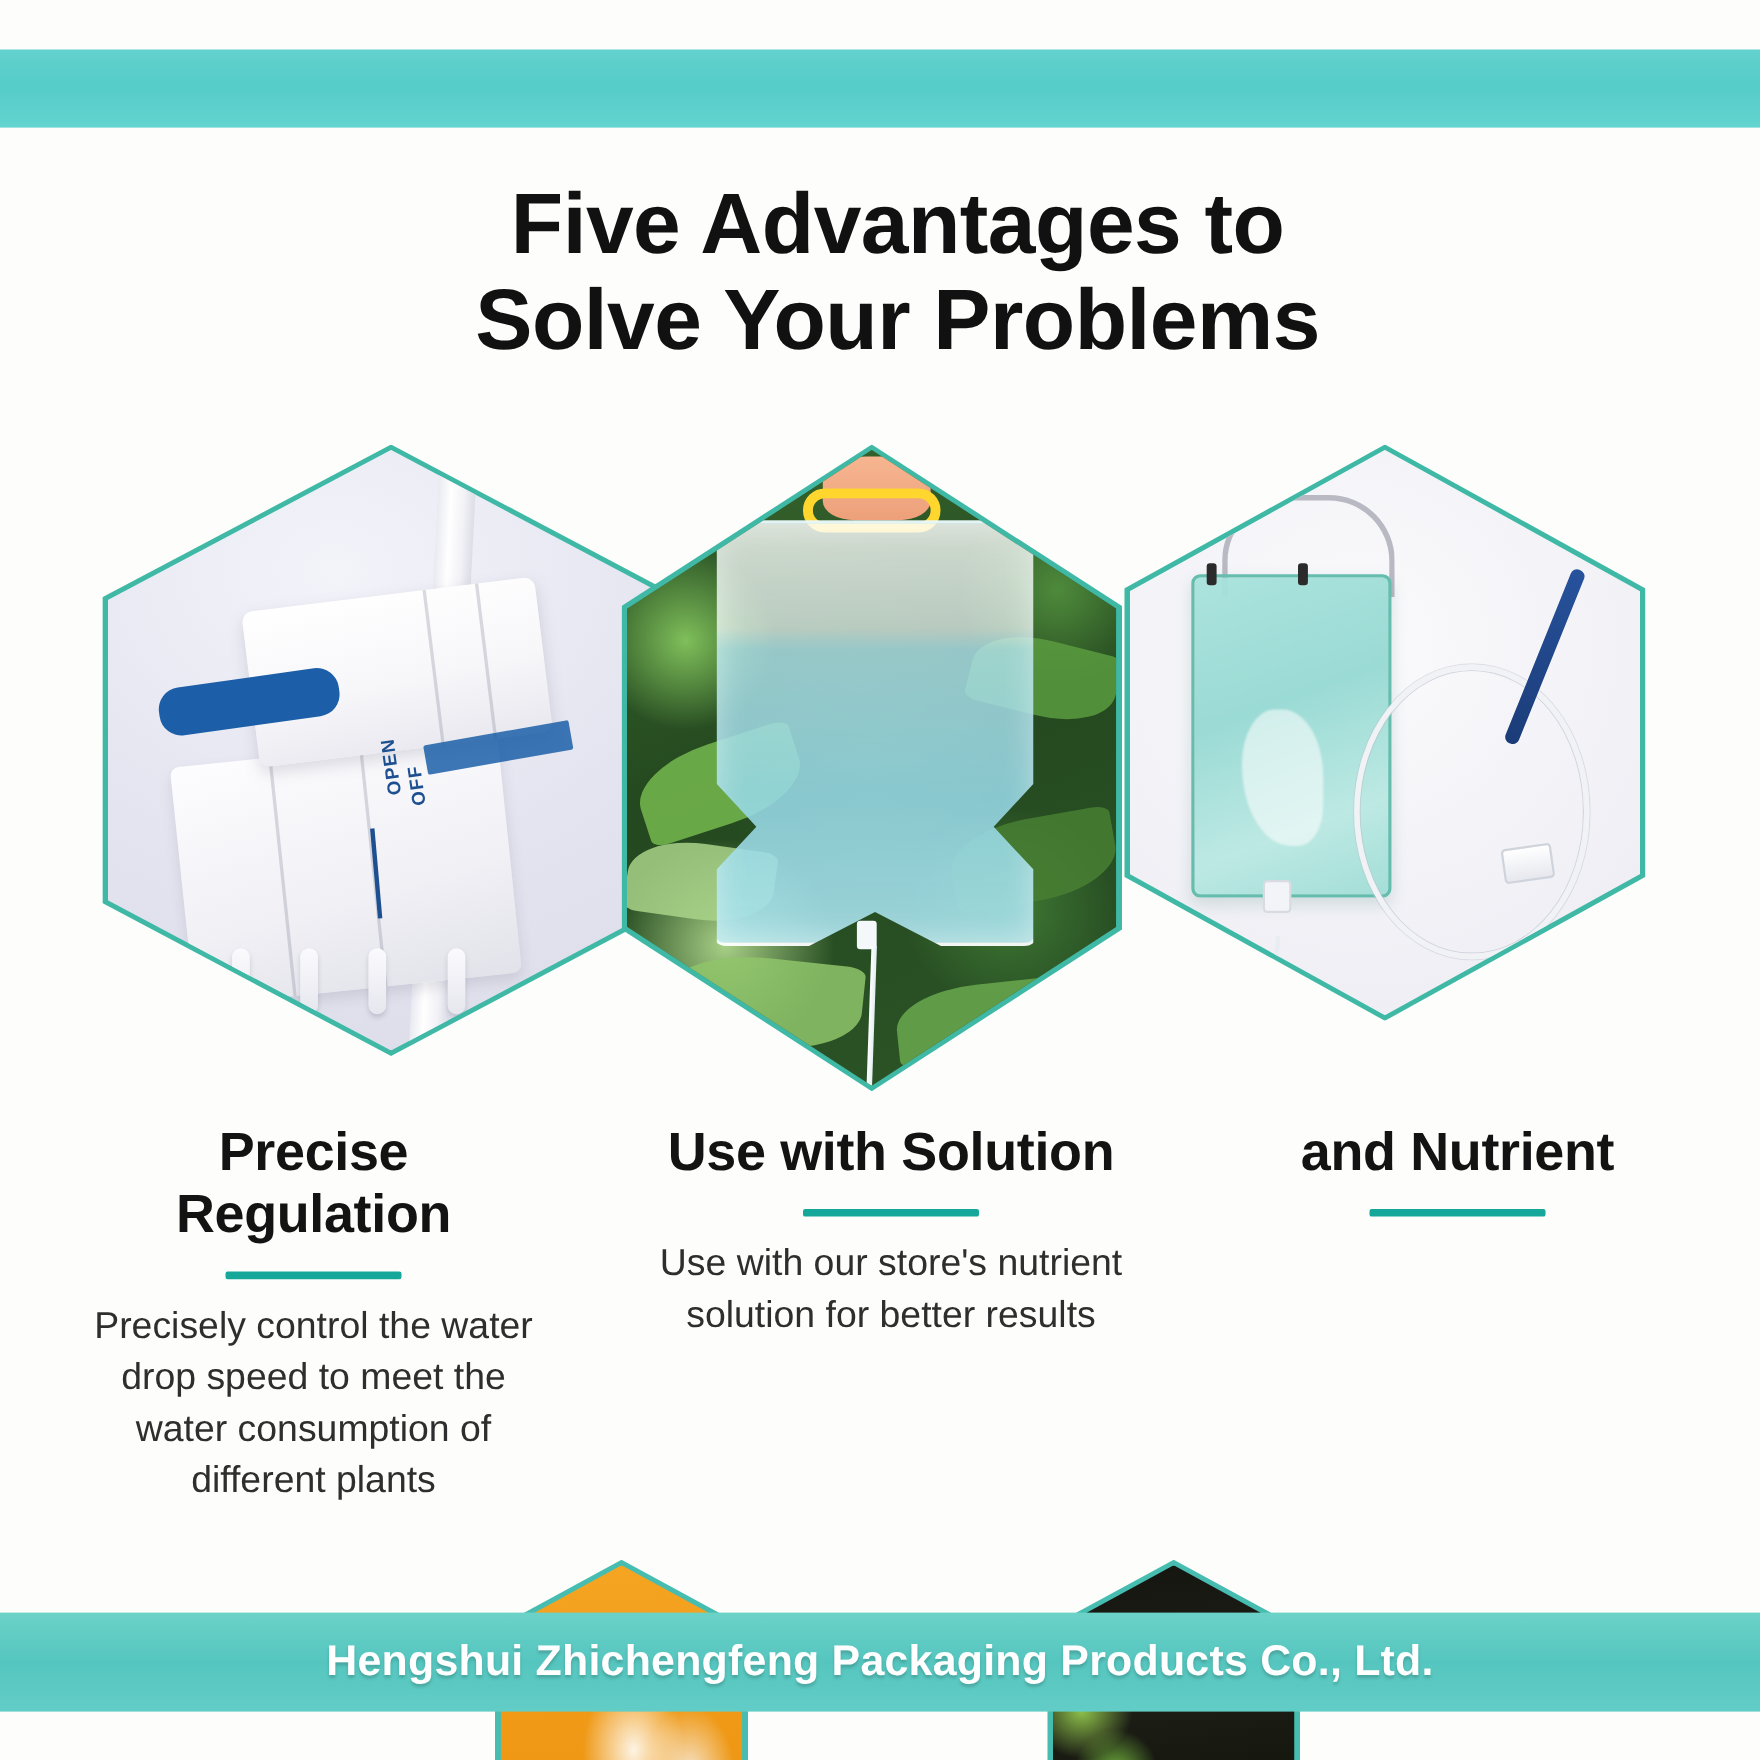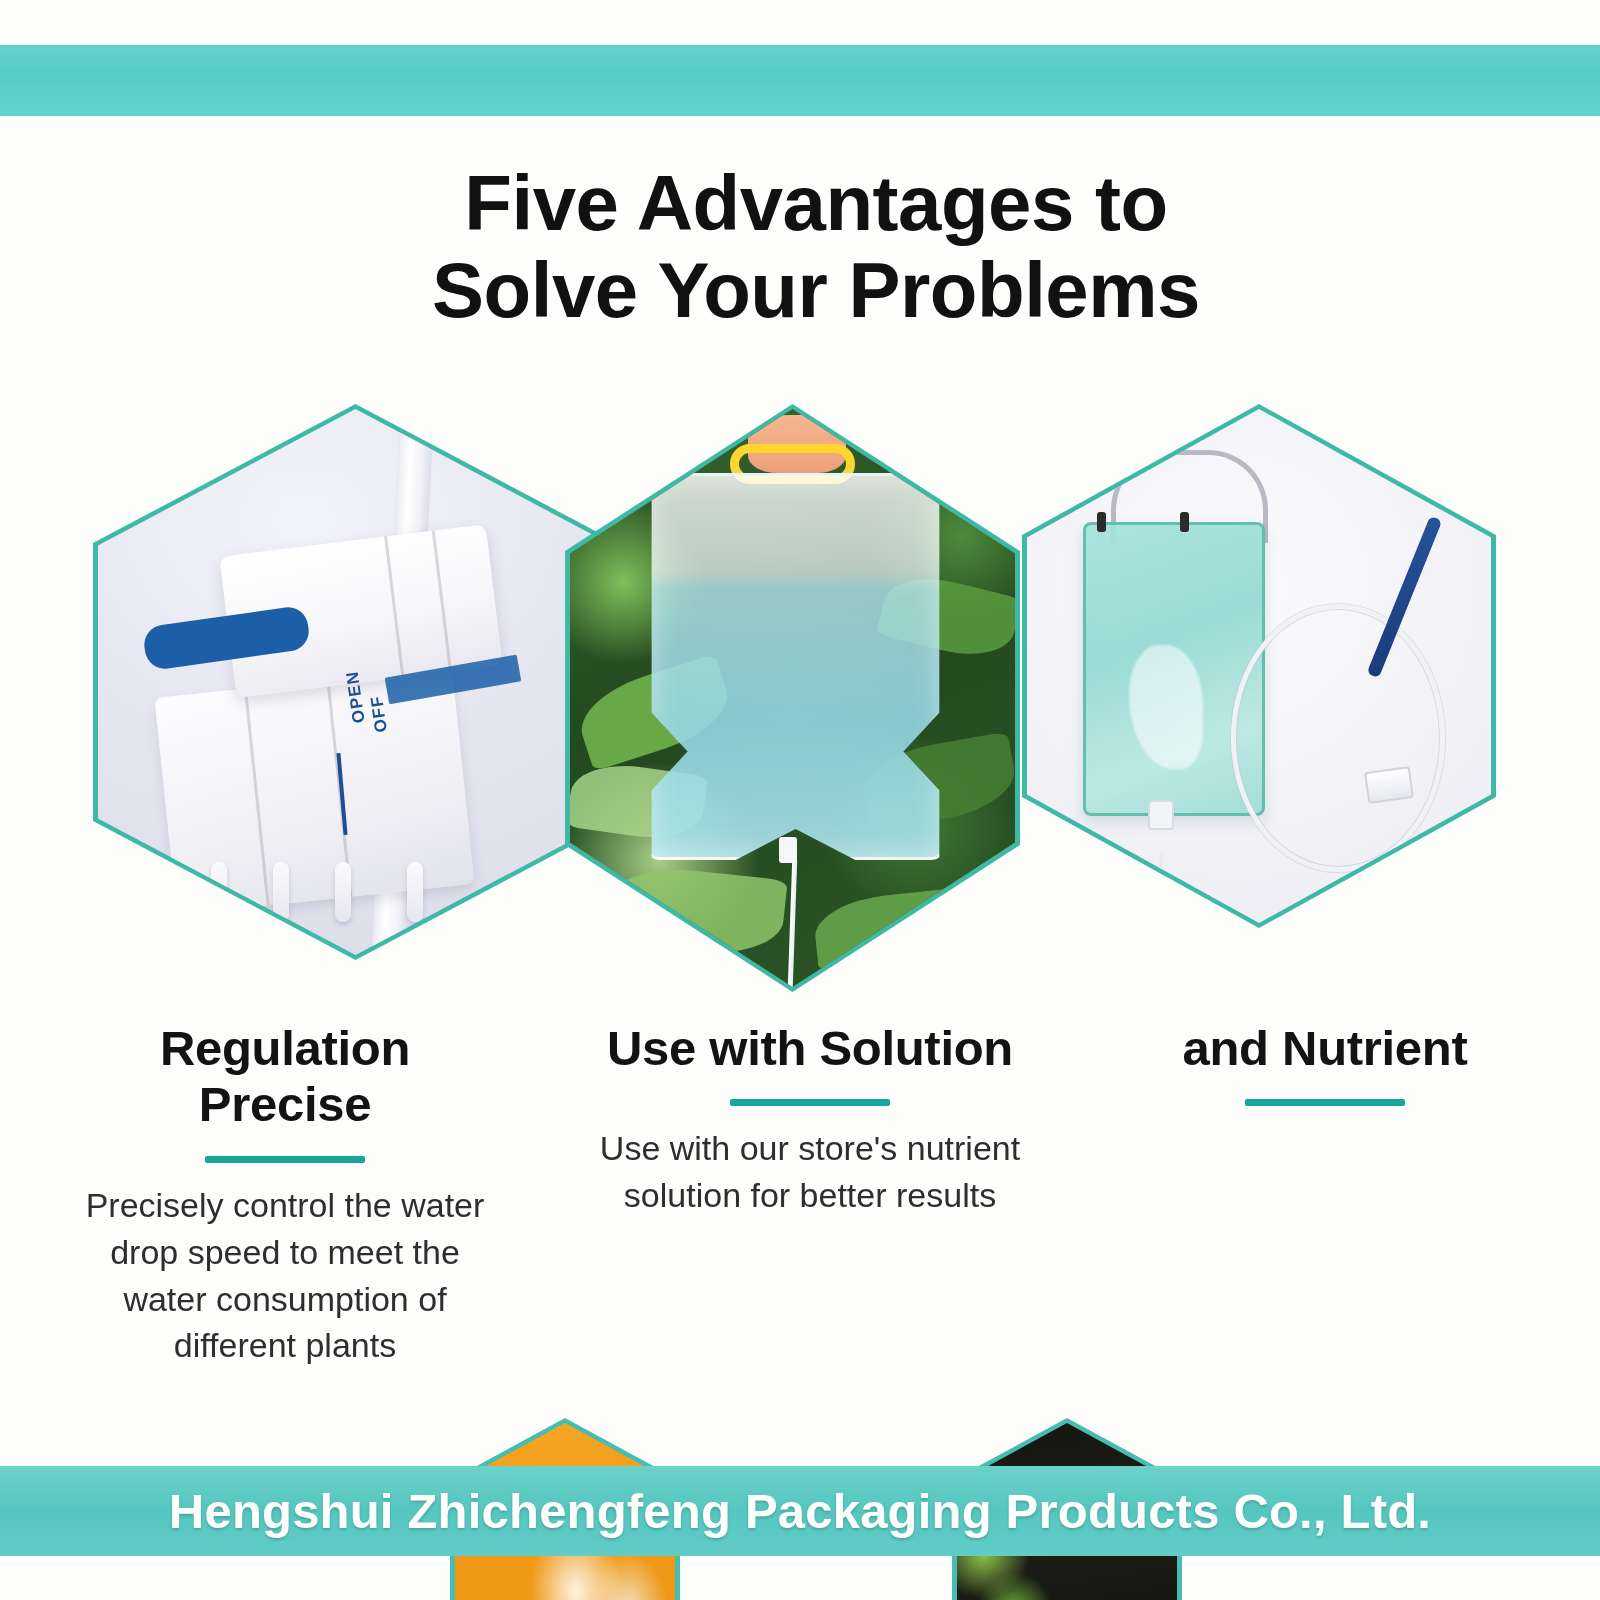--- a/index.html
+++ b/index.html
@@ -38,21 +38,21 @@
     top: 1466px;
     height: 90px;
     background: linear-gradient(180deg, #6bd2c8 0%, #55c6bf 50%, #62cdc6 100%);
     display: flex;
     align-items: center;
     justify-content: center;
     z-index: 6;
   }
   .footer-text {
     color: #ffffff;
-    font-size: 49px;
+    font-size: 39px;
     font-weight: 700;
     letter-spacing: 0.2px;
     text-shadow: 0 2px 3px rgba(0,0,0,0.18);
     white-space: nowrap;
   }
 
   
   .headline {
     position: absolute;
     top: 160px;
@@ -456,22 +456,22 @@
         </div>
       </div>
     </div>
 
   </div>
 
   <div class="features">
 
     <div class="feature">
       <div class="feature-title">
+        <div>Precise</div>
         <div>Regulation</div>
-        <div>Precise</div>
       </div>
       <div class="rule"></div>
       <div class="feature-desc">Precisely control the water drop speed to meet the water consumption of different plants</div>
     </div>
 
     <div class="feature">
       <div class="feature-title">
         <div>Use with Solution</div>
       </div>
       <div class="rule"></div>

